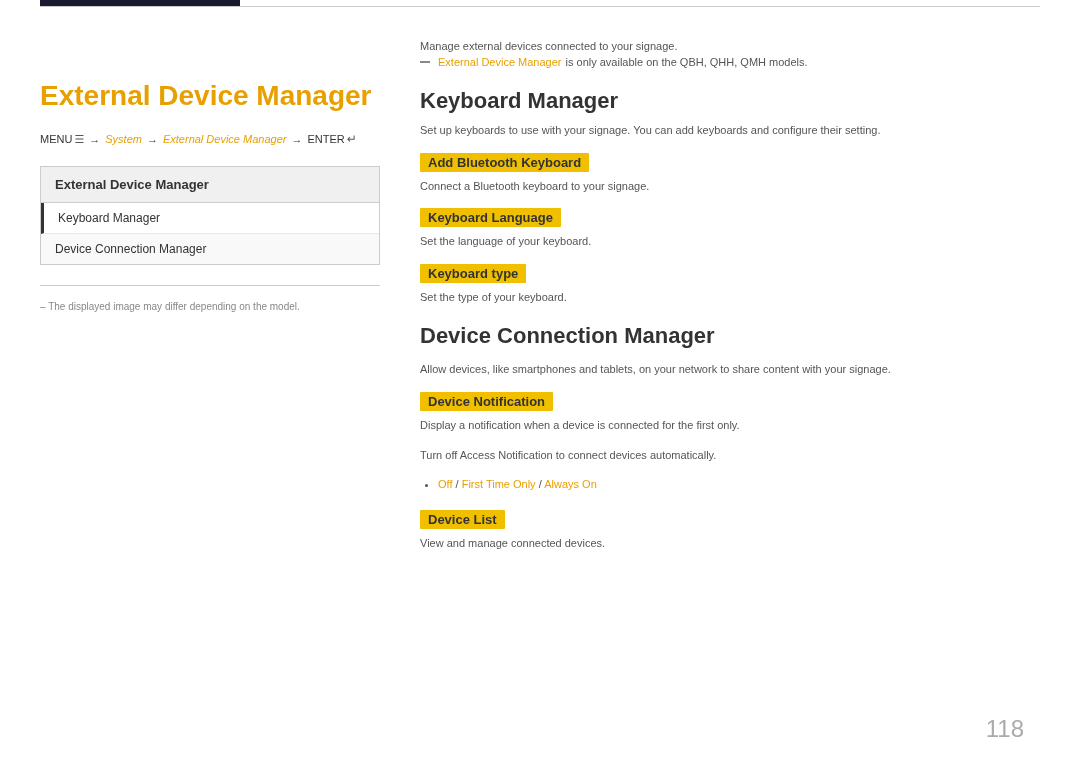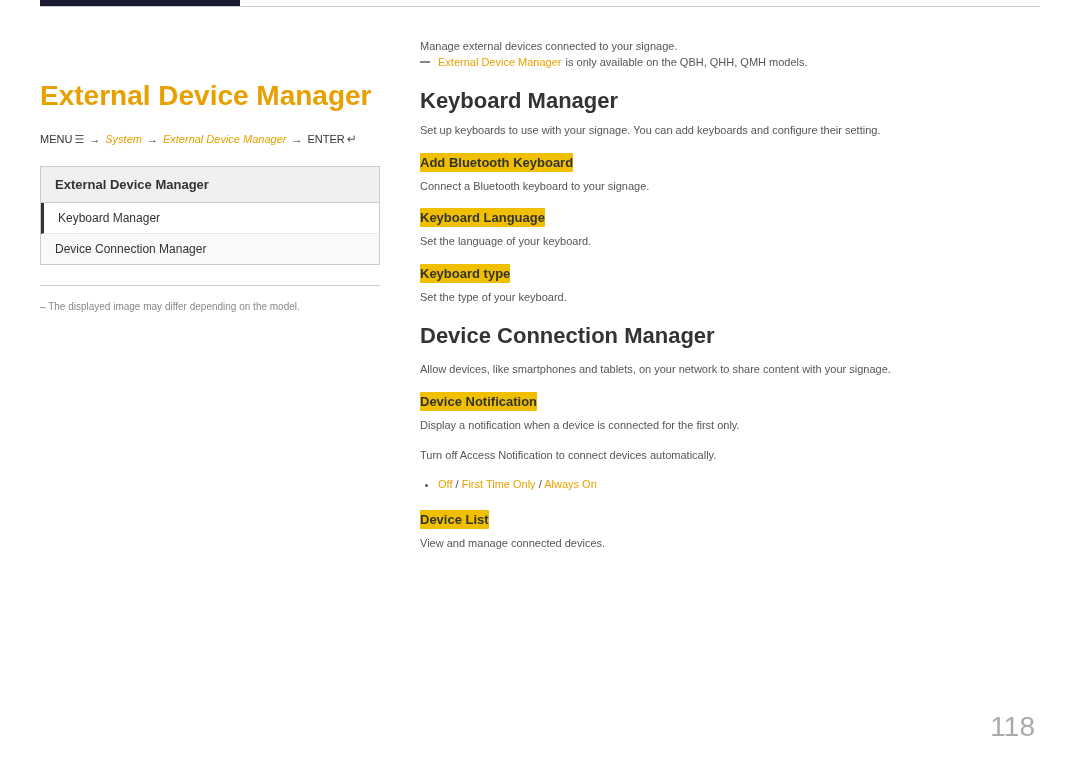--- a/index.html
+++ b/index.html
@@ -152,21 +152,21 @@
       margin-bottom: 14px;
       line-height: 1.5;
     }
 
     .highlight-label {
       display: inline-block;
       background: #f0c000;
       color: #333;
       font-size: 13px;
       font-weight: 600;
-      padding: 2px 0;
+      padding: 2px 8px;
       margin-bottom: 6px;
       border-radius: 1px;
     }
 
     .sub-desc {
       font-size: 11px;
       color: #555;
       margin-bottom: 14px;
       line-height: 1.5;
     }
@@ -187,22 +187,22 @@
     }
 
     .options-list li .opt-off { color: #e8a000; }
     .options-list li .opt-first { color: #e8a000; }
     .options-list li .opt-always { color: #e8a000; }
     .options-list li .opt-sep { color: #555; }
 
     .page-number {
       position: absolute;
       bottom: 20px;
-      right: 45px;
-      font-size: 28px;
+      right: 56px;
+      font-size: 24px;
       color: #aaa;
       font-weight: 300;
     }
   </style>
 </head>
 <body>
 
 <div class="top-bar"></div>
 <div class="top-line"></div>
 

